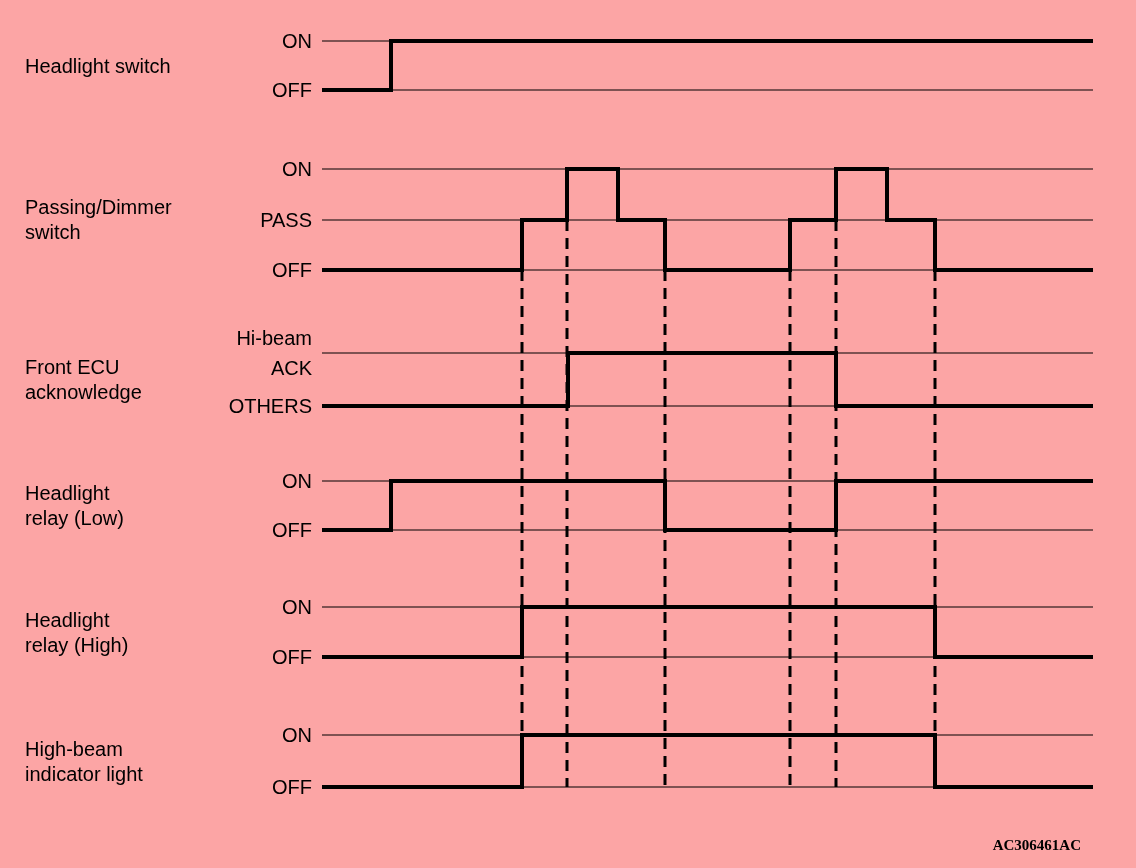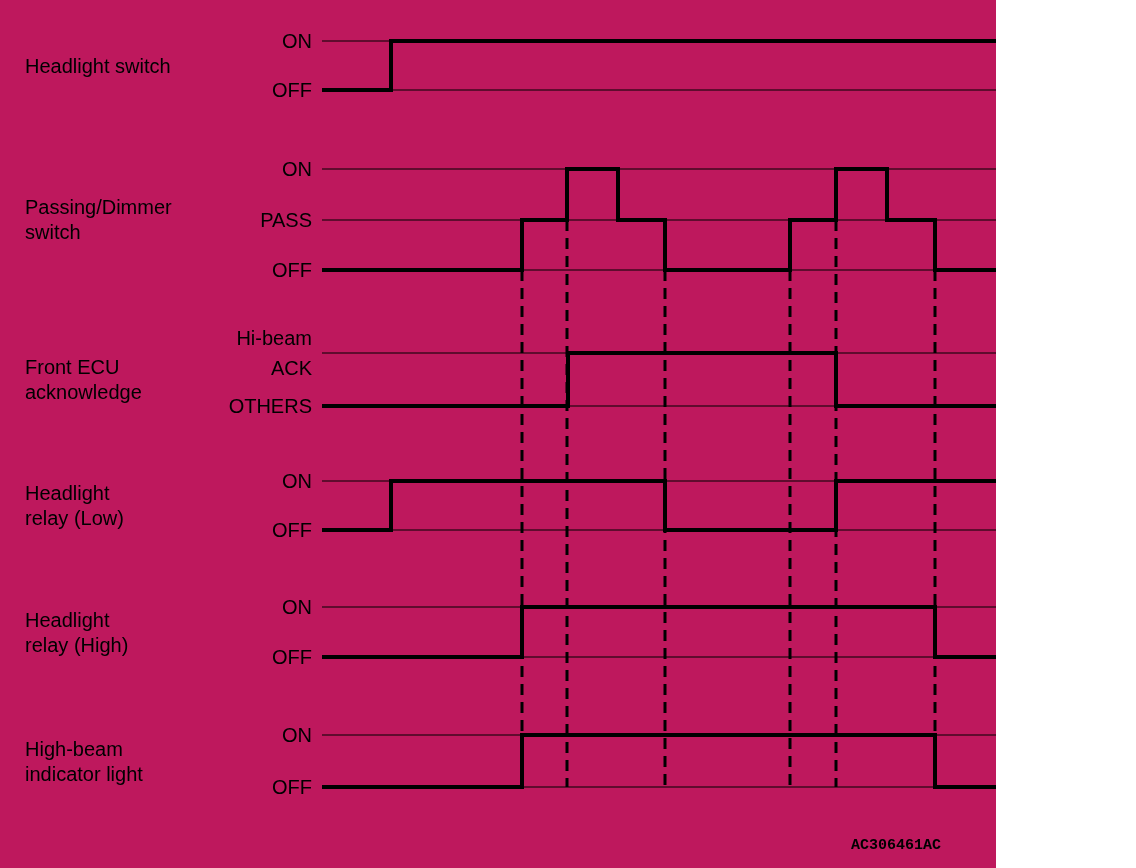--- a/index.html
+++ b/index.html
@@ -3,36 +3,36 @@
 <meta charset="utf-8">
 <style>
   html, body {
     margin: 0;
     padding: 0;
     background: #ffffff;
     font-family: "Liberation Sans", sans-serif;
   }
   .canvas {
     position: relative;
-    width: 996px;
+    width: 1136px;
     height: 868px;
-    background: #be185d;
+    background: #fca5a5;
     overflow: hidden;
   }
   svg { display: block; }
   .thin   { stroke: #000000; stroke-width: 1.2; }
   .thick  { stroke: #000000; stroke-width: 4; fill: none; stroke-linejoin: miter; }
   .dashed { stroke: #000000; stroke-width: 3; stroke-dasharray: 11 7; }
   text.lvl  { font-family: "Liberation Sans", sans-serif; font-size: 20px; fill: #000000; }
   text.name { font-family: "Liberation Sans", sans-serif; font-size: 20px; fill: #000000; }
   .figure-code {
     position: absolute;
     top: 837px;
     right: 55px;
-    font-family: Liberation Mono, monospace;
+    font-family: Liberation Serif, serif;
     font-size: 15px;
     font-weight: bold;
     color: #000000;
   }
 </style>
 </head>
 <body>
 
 <div class="canvas">
   <svg id="diagram-svg" width="1136" height="868" viewBox="0 0 1136 868" xmlns="http://www.w3.org/2000/svg">

